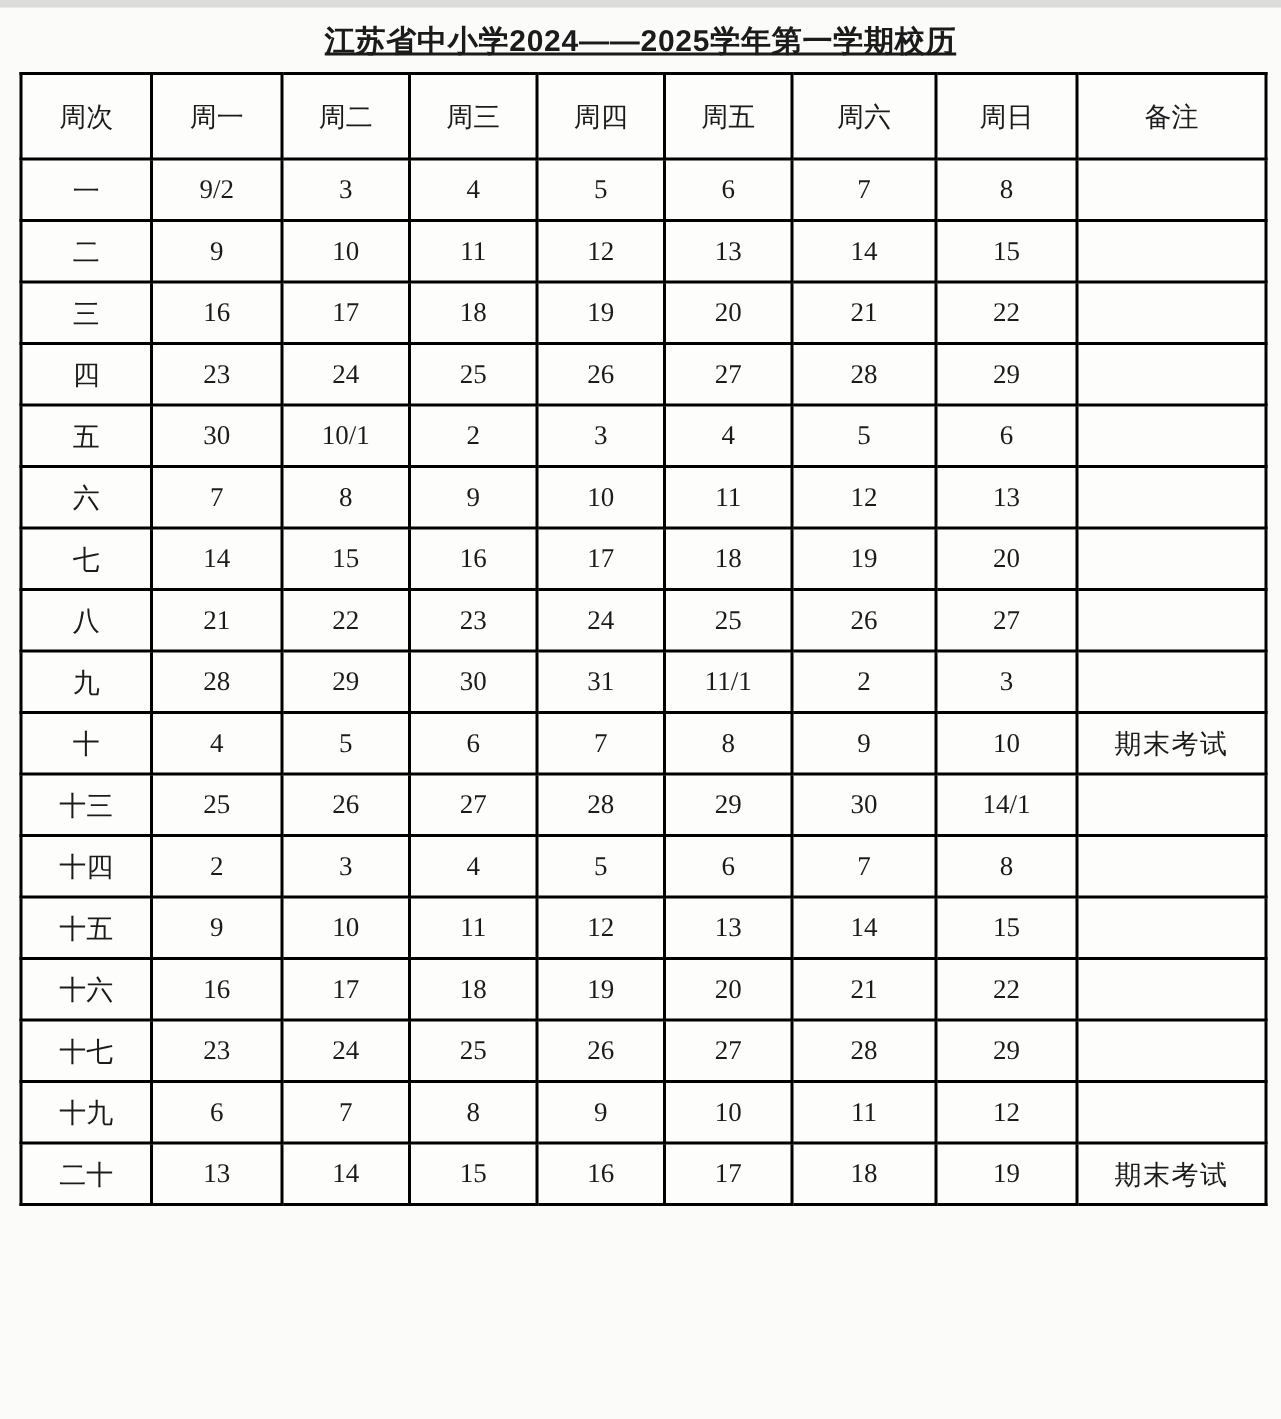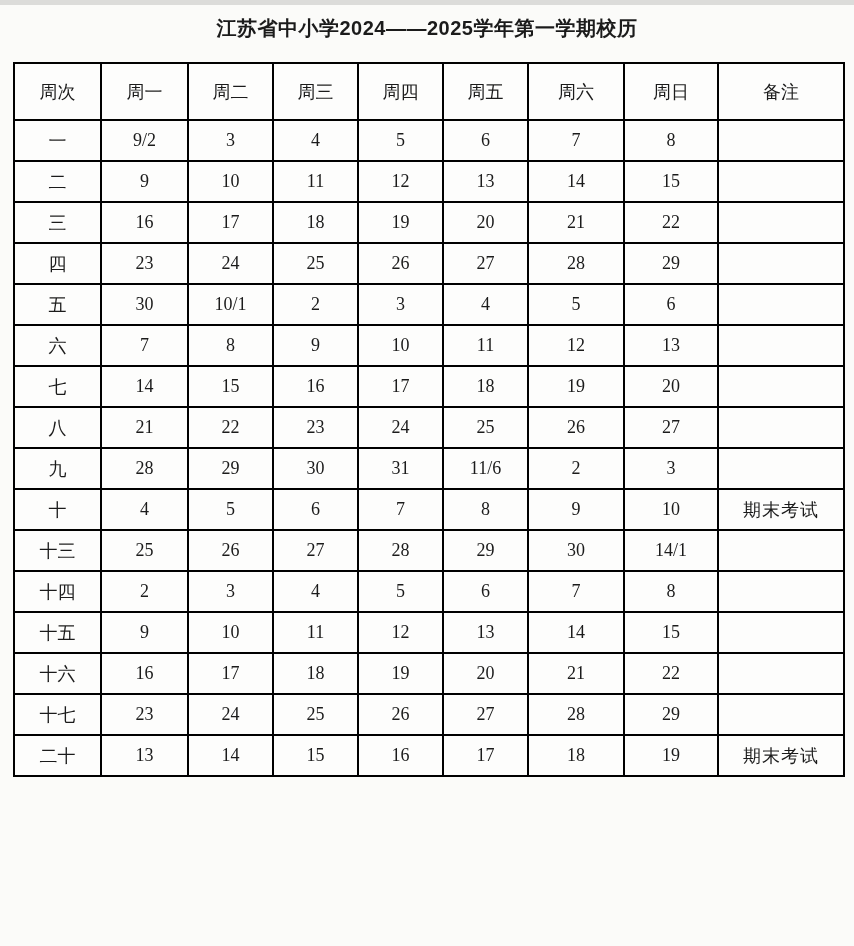--- a/index.html
+++ b/index.html
@@ -16,22 +16,23 @@
     width: 100%;
     height: 5px;
     background: #dcdcda;
   }
   .page-title {
     text-align: center;
     font-family: "Liberation Sans", "DejaVu Sans", sans-serif;
     font-weight: 700;
     font-size: 20px;
     line-height: 1;
-    margin: 13px 0 24px 0;
+    margin: 13px 0 10px 0;
     letter-spacing: 0.5px;
+    text-decoration: underline;
   }
   table.calendar {
     border-collapse: collapse;
     table-layout: fixed;
     margin-left: 13px;
     width: 830px;
   }
   table.calendar th,
   table.calendar td {
     border: 2px solid #000;
@@ -180,21 +181,21 @@
         <td>26</td>
         <td>27</td>
         <td class="note-cell"></td>
       </tr>
       <tr>
         <td class="week-cell">九</td>
         <td>28</td>
         <td>29</td>
         <td>30</td>
         <td>31</td>
-        <td>11/6</td>
+        <td>11/1</td>
         <td>2</td>
         <td>3</td>
         <td class="note-cell"></td>
       </tr>
       <tr>
         <td class="week-cell">十</td>
         <td>4</td>
         <td>5</td>
         <td>6</td>
         <td>7</td>
@@ -252,20 +253,31 @@
         <td>23</td>
         <td>24</td>
         <td>25</td>
         <td>26</td>
         <td>27</td>
         <td>28</td>
         <td>29</td>
         <td class="note-cell"></td>
       </tr>
       <tr>
+        <td class="week-cell">十九</td>
+        <td>6</td>
+        <td>7</td>
+        <td>8</td>
+        <td>9</td>
+        <td>10</td>
+        <td>11</td>
+        <td>12</td>
+        <td class="note-cell"></td>
+      </tr>
+      <tr>
         <td class="week-cell">二十</td>
         <td>13</td>
         <td>14</td>
         <td>15</td>
         <td>16</td>
         <td>17</td>
         <td>18</td>
         <td>19</td>
         <td class="note-cell">期末考试</td>
       </tr>

